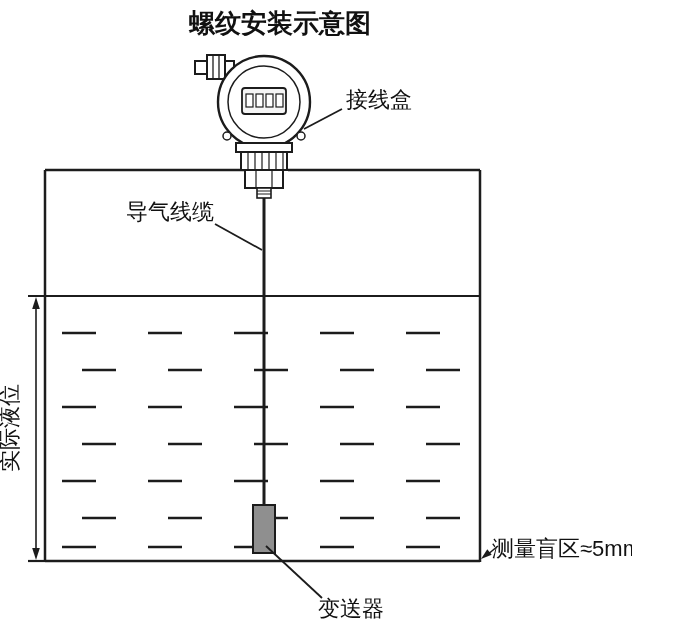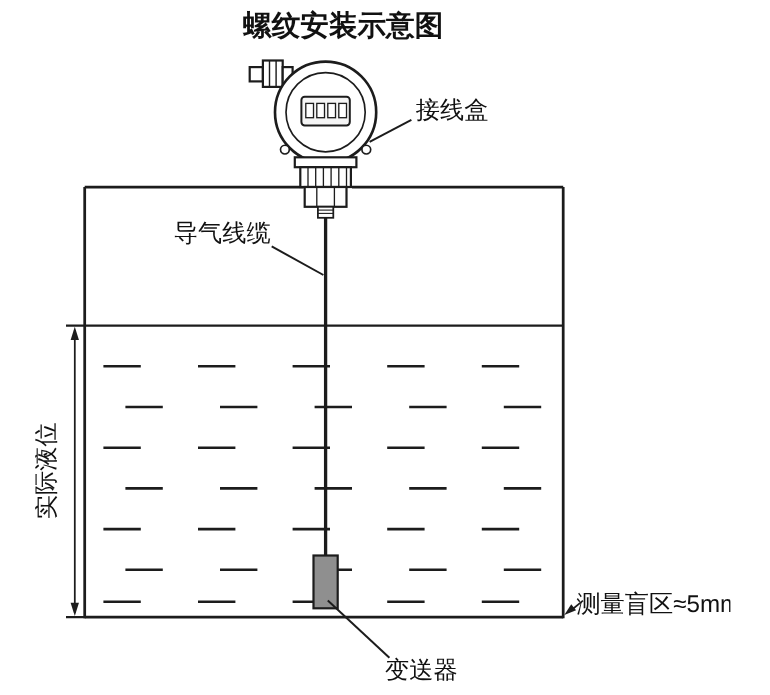--- a/index.html
+++ b/index.html
@@ -9,21 +9,20 @@
     height: 632px;
     background: #ffffff;
     font-family: "Liberation Sans", "DejaVu Sans", sans-serif;
   }
   .diagram-wrap {
     position: relative;
     width: 632px;
     height: 632px;
     background: #ffffff;
     overflow: hidden;
-    padding-left: 32px;
   }
   svg text {
     fill: #111111;
     font-family: "Liberation Sans", "DejaVu Sans", sans-serif;
   }
   .lbl { font-size: 22px; font-weight: 500; }
   .ttl { font-size: 26px; font-weight: 700; }
 </style>
 </head>
 <body>

